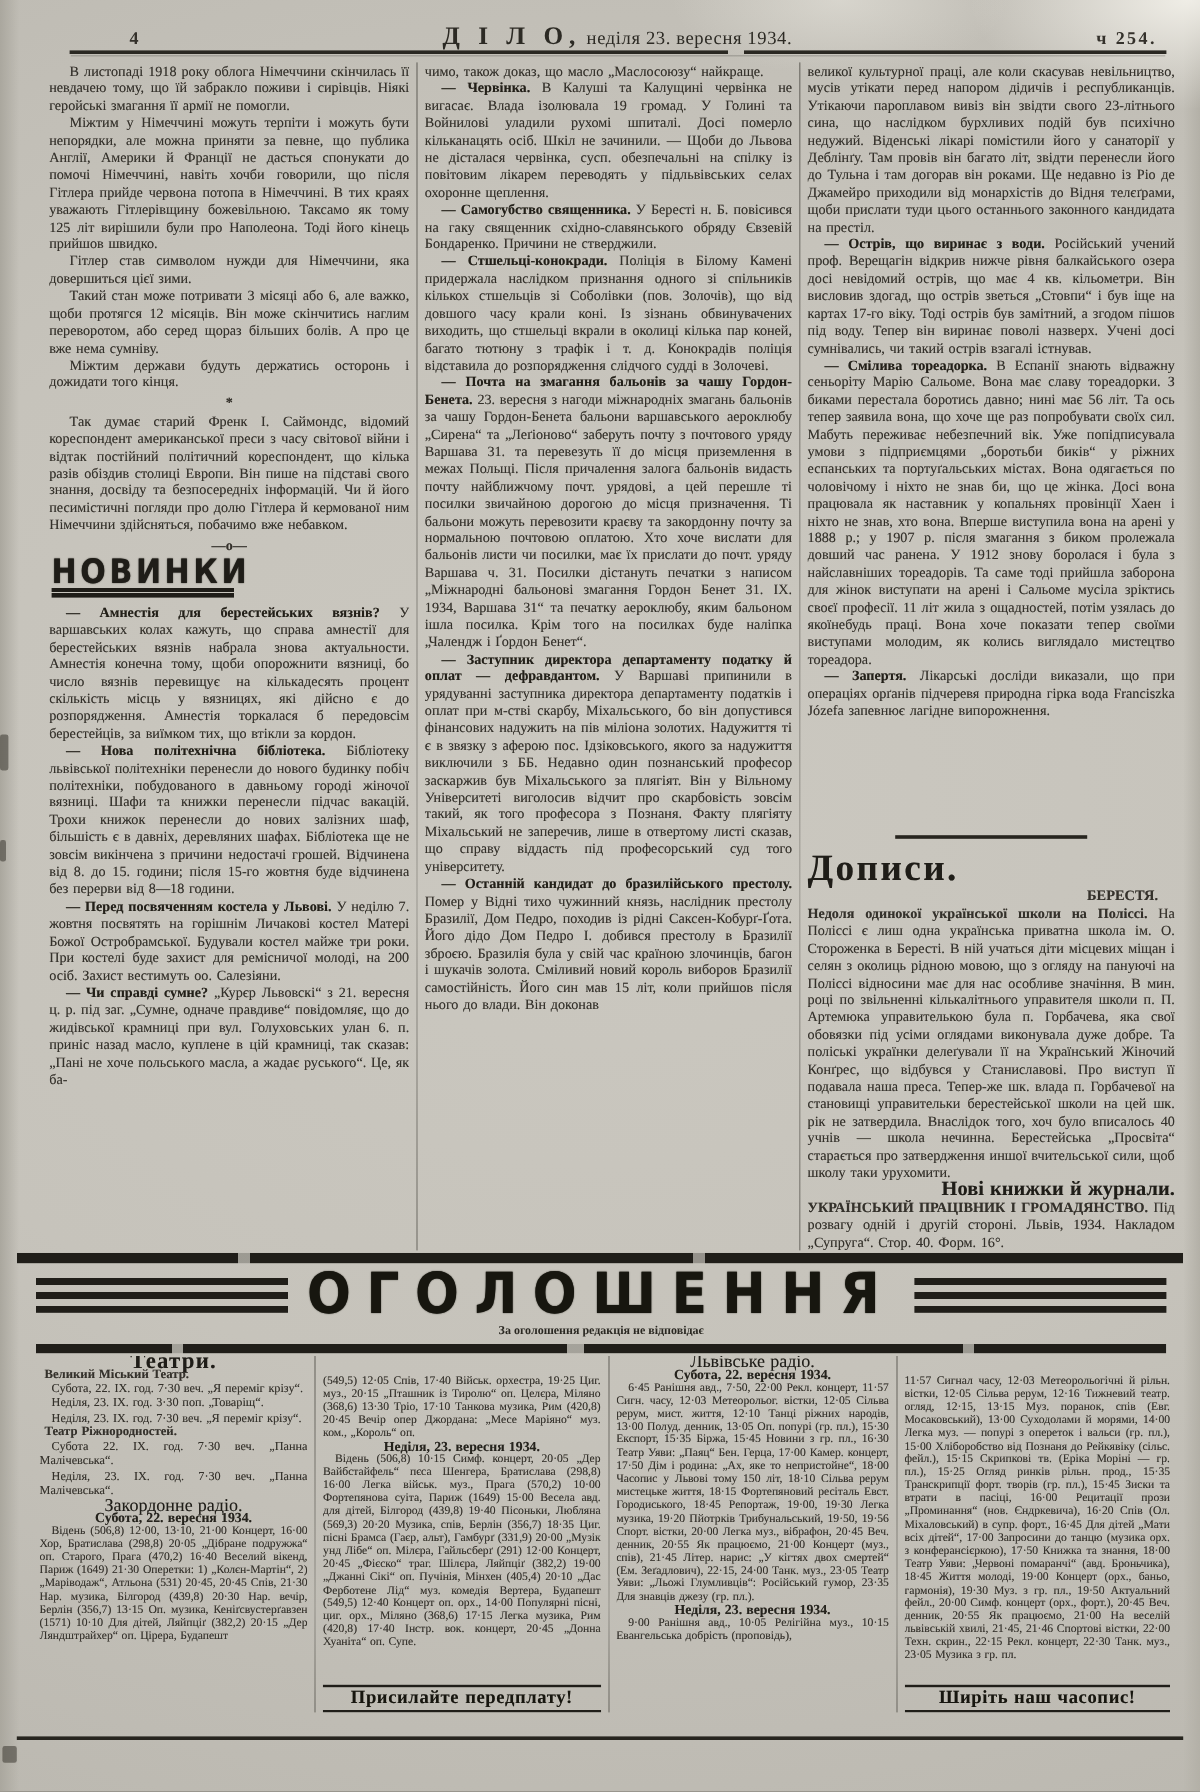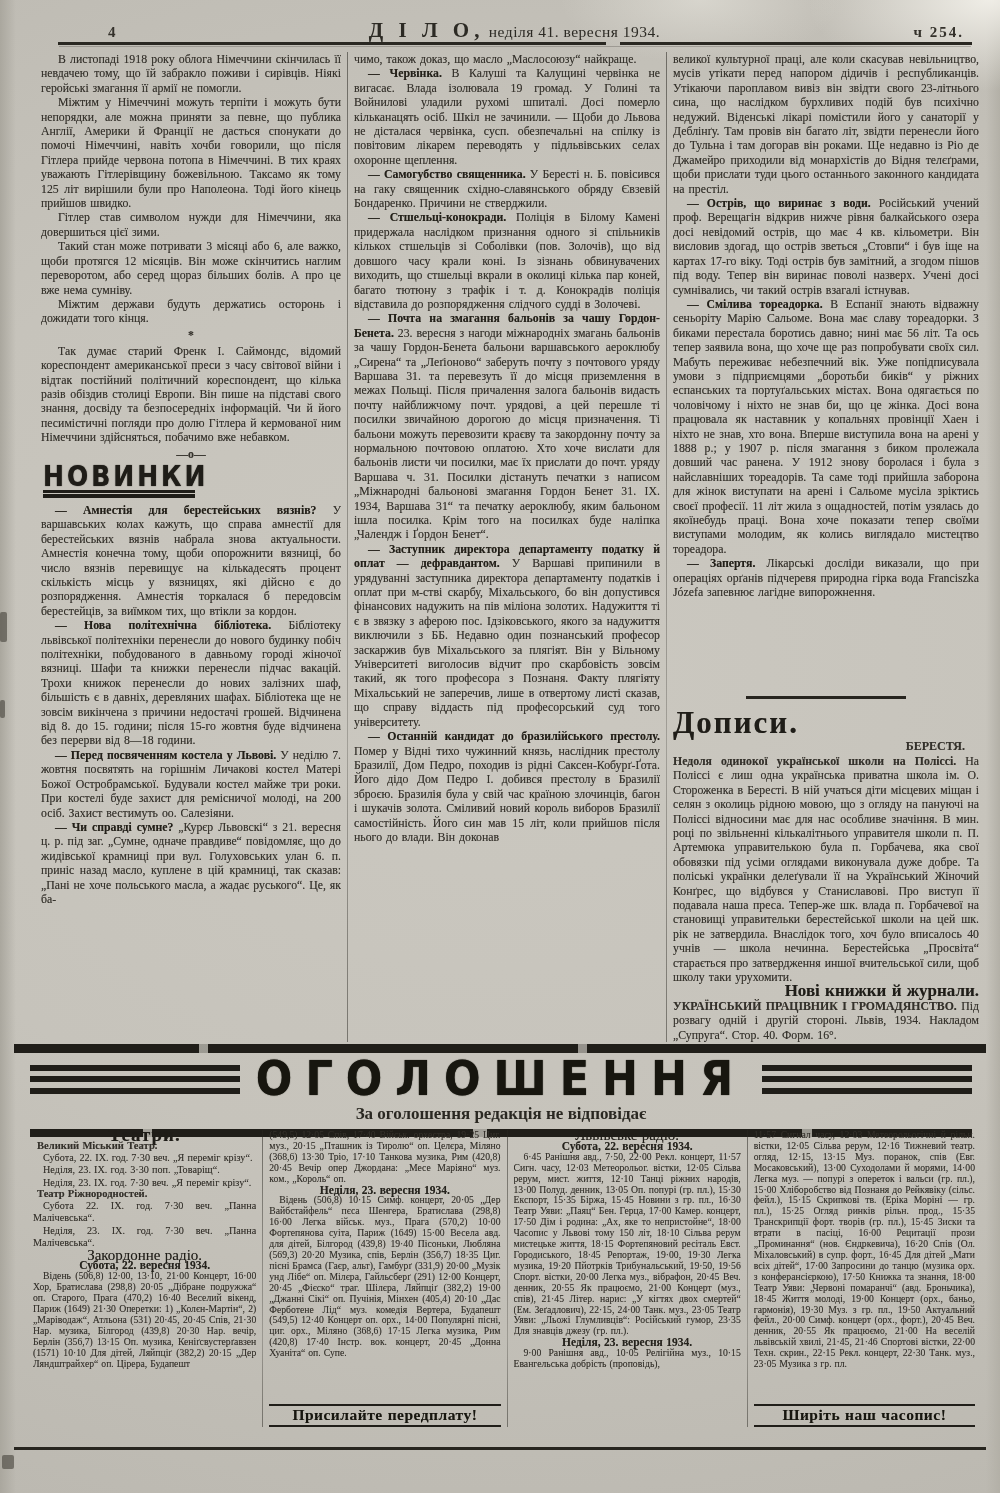--- a/index.html
+++ b/index.html
@@ -52,33 +52,33 @@
   
   .adsep{position:absolute;top:1044px;left:14px;width:972px;height:9px;background:#201e19;
     -webkit-mask-image:linear-gradient(90deg,#000 0 19%,rgba(0,0,0,.25) 19% 20%,#000 20% 58%,rgba(0,0,0,.3) 58% 59%,#000 59% 100%);
     mask-image:linear-gradient(90deg,#000 0 19%,rgba(0,0,0,.25) 19% 20%,#000 20% 58%,rgba(0,0,0,.3) 58% 59%,#000 59% 100%);}
   .banner{position:absolute;top:1058px;left:30px;width:942px;}
   .banner-row{display:flex;align-items:center;gap:16px;}
   .stripes{flex:1;height:29px;
     background:repeating-linear-gradient(180deg,#201e19 0 6px, rgba(0,0,0,0) 6px 11.5px);}
   .banner-title{font-family:"DejaVu Sans",sans-serif;font-weight:800;font-size:43px;line-height:1;
     letter-spacing:13px;color:#17160f;transform:scaleY(1.1);text-shadow:0 0 1px #17160f;white-space:nowrap;}
-  .banner-sub{text-align:center;font-weight:bold;font-size:17px;margin-top:3px;color:#2a2822;}
+  .banner-sub{text-align:center;font-weight:bold;font-size:10px;margin-top:3px;color:#2a2822;}
   .banner-bar{height:8px;margin-top:5px;background:#201e19;
     -webkit-mask-image:linear-gradient(90deg,#000 0 12%,rgba(0,0,0,.2) 12% 13%,#000 13% 47%,rgba(0,0,0,.2) 47% 48.5%,#000 48.5% 82%,rgba(0,0,0,.25) 82% 83%,#000 83% 100%);
     mask-image:linear-gradient(90deg,#000 0 12%,rgba(0,0,0,.2) 12% 13%,#000 13% 47%,rgba(0,0,0,.2) 47% 48.5%,#000 48.5% 82%,rgba(0,0,0,.25) 82% 83%,#000 83% 100%);}
   .adcols{position:absolute;top:1130px;left:33px;width:942px;height:297px;display:flex;justify-content:space-between;}
   .adcol{overflow:hidden;font-size:9.7px;line-height:10.9px;text-align:justify;word-spacing:.6px;
     text-shadow:0 0 .5px rgba(44,41,34,.4);}
   .colA{width:224px;}
   .colB{width:232px;display:flex;flex-direction:column;}
   .colC{width:228px;}
   .colD{width:222px;display:flex;flex-direction:column;}
   .adcol p{margin:0;}
-  .adtext{flex:1 1 auto;overflow:hidden;}
+  .adtext{flex:1 1 auto;overflow:hidden;margin-top:16px;}
   .h-theatre{text-align:center;font-weight:bold;font-size:19px;margin:0 0 3px;color:#1f1d18;letter-spacing:1px;}
   .h-radio{text-align:center;font-weight:normal;font-size:15px;margin:7px 0 2px;color:#1f1d18;}
   .subdate{text-align:center;font-weight:bold;font-size:11.5px;margin:4px 0 3px;color:#25231d;}
   .venue{font-weight:bold;font-size:10.6px;margin-top:4px;text-indent:4px;}
   .show{font-size:10.2px;line-height:12.4px;text-indent:10px;}
   .rlist{text-indent:10px;}
   .box{flex:0 0 auto;margin-top:4px;border-top:2.5px solid #201e19;border-bottom:2.5px solid #201e19;
     text-align:center;font-weight:bold;font-size:15.5px;padding:4px 0;color:#17160f;letter-spacing:.5px;}
   
   .footrule{position:absolute;top:1447px;left:14px;width:972px;height:2.5px;background:#27251f;}
@@ -88,21 +88,21 @@
   
   .smudge{position:absolute;background:#4d4a42;opacity:.65;border-radius:2px;}
 </style>
 </head>
 <body>
 
 <div class="page">
 
   <div class="phead">
     <span class="pnum">4</span>
-    <span class="mast"><b>Д І Л О,</b><span> неділя 41. вересня 1934.</span></span>
+    <span class="mast"><b>Д І Л О,</b><span> неділя 23. вересня 1934.</span></span>
     <span class="inum">ч  254.</span>
   </div>
   <div class="hline"></div>
 
   <div class="topcols">
 
     <div class="tcol c1">
       <p class="para">В листопаді 1918 року облога Німеччини скінчилась її невдачею тому, що їй забракло поживи і сирівців. Ніякі геройські змагання її армії не помогли.</p>
       <p class="para">Міжтим у Німеччині можуть терпіти і можуть бути непорядки, але можна приняти за певне, що публика Англії, Америки й Франції не дасться спонукати до помочі Німеччині, навіть хочби говорили, що після Гітлера прийде червона потопа в Німеччині. В тих краях уважають Гітлерівщину божевільною. Таксамо як тому 125 літ вирішили були про Наполеона. Тоді його кінець прийшов швидко.</p>
       <p class="para">Гітлер став символом нужди для Німеччини, яка довершиться цієї зими.</p>

